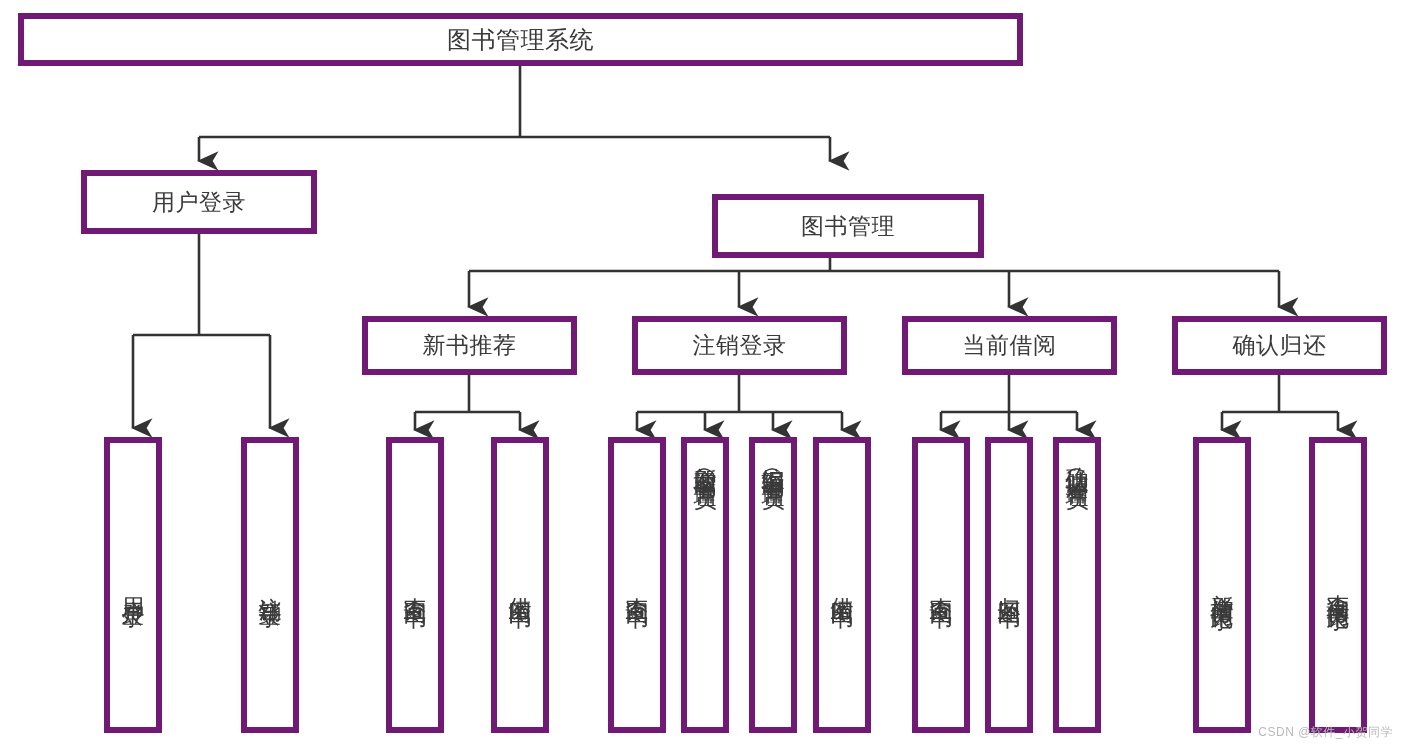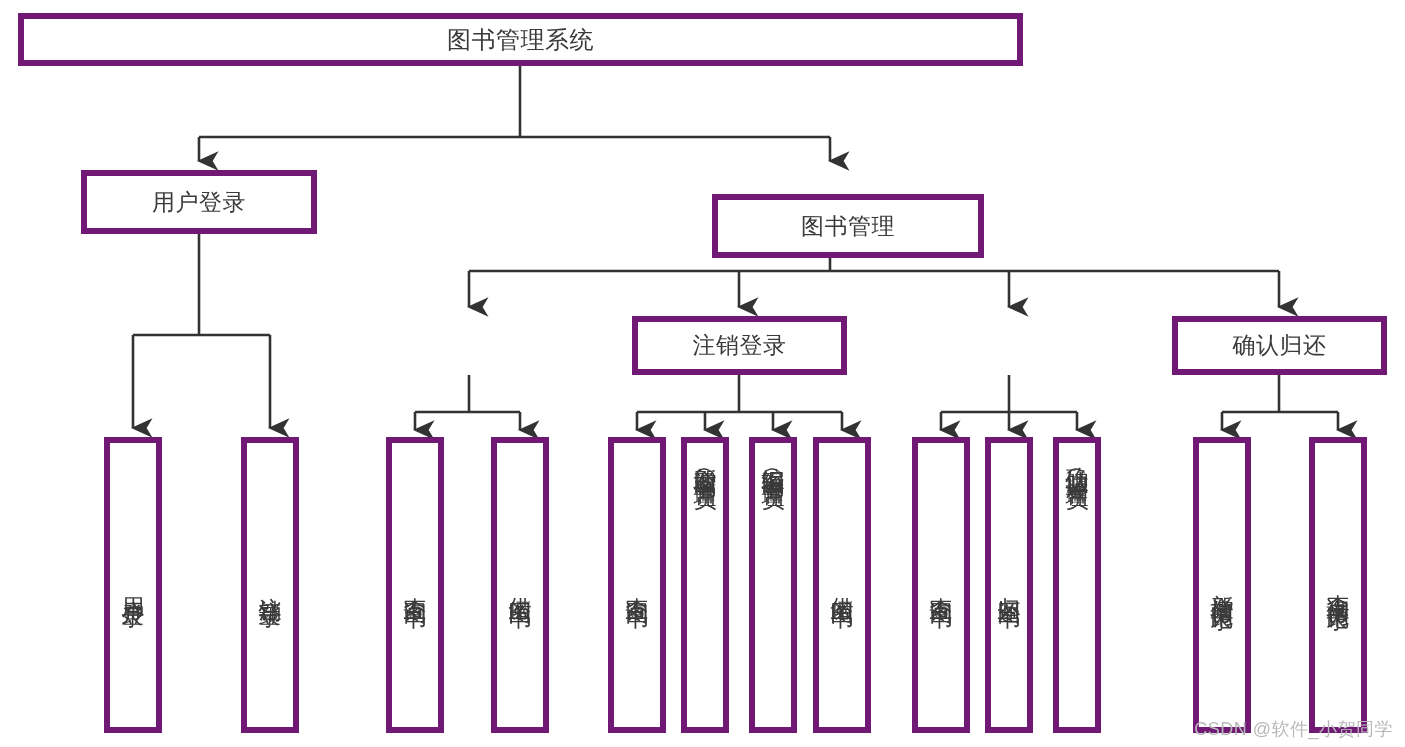--- a/index.html
+++ b/index.html
@@ -62,21 +62,21 @@
     white-space: nowrap;
   }
   .node.vertical.centered {
     align-items: center;
     padding-top: 0;
   }
   .watermark {
     position: absolute;
     right: 12px;
     bottom: 6px;
-    font-size: 18px;
+    font-size: 12px;
     color: #b9b9b9;
     letter-spacing: 0.5px;
     white-space: nowrap;
     text-align: right;
   }
 </style>
 </head>
 <body>
 
 <div id="diagram-root">
@@ -136,25 +136,31 @@
   </div>
 
   <div class="node horizontal" style="left:81px; top:170px; width:236px; height:64px;">
     <span class="label">用户登录</span>
   </div>
 
   <div class="node horizontal" style="left:712px; top:170px; width:272px; height:64px;margin-top:24px;">
     <span class="label">图书管理</span>
   </div>
 
+  <div class="node horizontal" style="left:362px; top:316px; width:215px; height:59px;">
+    <span class="label">新书推荐</span>
+  </div>
 
   <div class="node horizontal" style="left:632px; top:316px; width:215px; height:59px;">
     <span class="label">注销登录</span>
   </div>
 
+  <div class="node horizontal" style="left:902px; top:316px; width:215px; height:59px;">
+    <span class="label">当前借阅</span>
+  </div>
 
   <div class="node horizontal" style="left:1172px; top:316px; width:215px; height:59px;">
     <span class="label">确认归还</span>
   </div>
 
   <div class="node vertical centered" style="left:104px; top:437px; width:58px; height:296px;">
     <span class="label">用户登录</span>
   </div>
 
   <div class="node vertical centered" style="left:241px; top:437px; width:58px; height:296px;">

